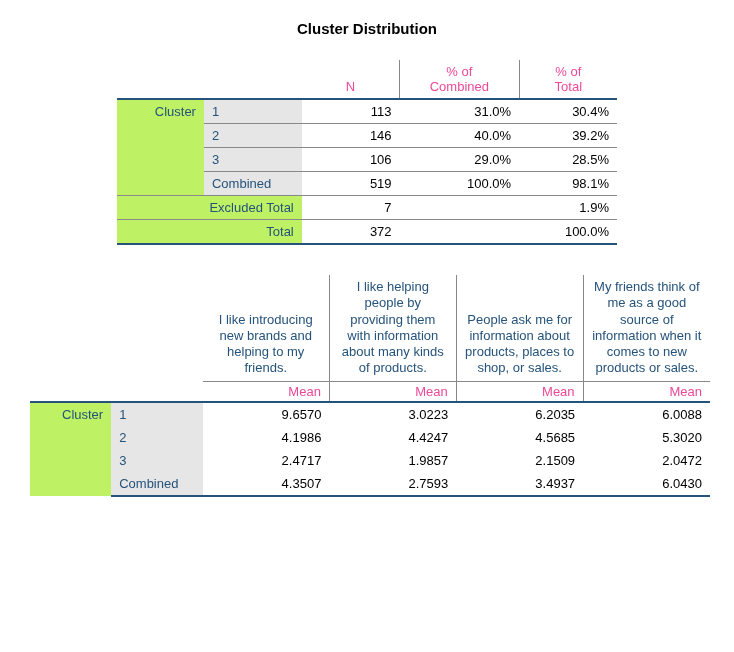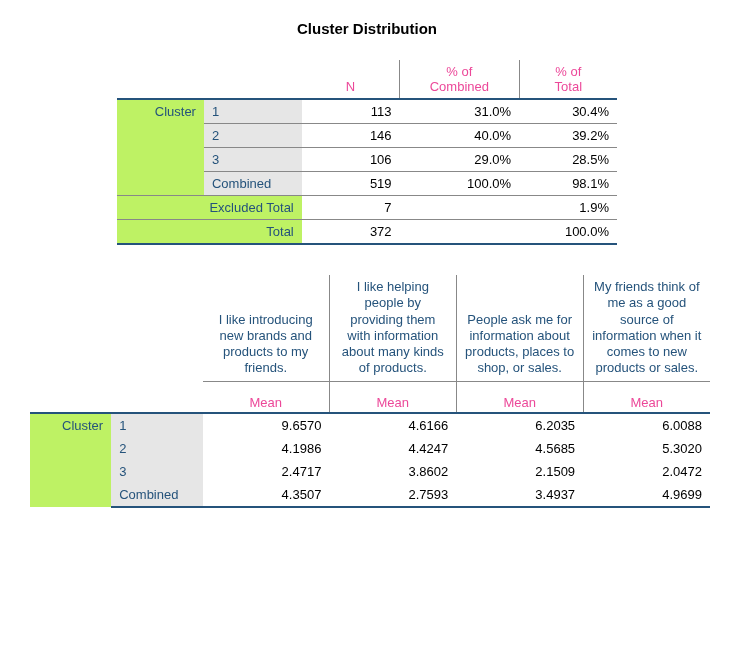--- a/index.html
+++ b/index.html
@@ -69,21 +69,21 @@
   #t2 .c-stub1 { width: 80px; }
   #t2 .c-stub2 { width: 90px; }
   #t2 .c-v { width: 125px; }
   #t2 .var-head {
     white-space: normal;
     vertical-align: bottom;
     line-height: 1.25;
     font-size: 13px;
     text-align: center;
   }
-  #t2 .mean-row td { padding-top: 13px; padding-bottom: 2px; }
+  #t2 .mean-row td { padding-top: 2px; padding-bottom: 2px; text-align: right; }
 </style>
 </head>
 <body>
 
 <div class="title">Cluster Distribution</div>
 
 <table id="t1">
   <colgroup>
     <col class="c-stub1">
       <col class="c-stub2">
@@ -148,56 +148,56 @@
       <col class="c-stub2">
       <col class="c-v">
       <col class="c-v">
       <col class="c-v">
       <col class="c-v">
   </colgroup>
   <tbody>
       <tr>
     <td></td>
         <td></td>
-    <td class="var-head">I like introducing new brands and products to my friends.</td>
+    <td class="var-head">I like introducing new brands and helping to my friends.</td>
     <td class="var-head bl1">I like helping people by providing them with information about many kinds of products.</td>
     <td class="var-head bl1">People ask me for information about products, places to shop, or sales.</td>
     <td class="var-head bl1">My friends think of me as a good source of information when it comes to new products or sales.</td>
   </tr>
   <tr class="mean-row">
     <td></td>
         <td></td>
     <td class="col-head bt1">Mean</td>
     <td class="col-head bt1 bl1">Mean</td>
     <td class="col-head bt1 bl1">Mean</td>
     <td class="col-head bt1 bl1">Mean</td>
   </tr>
   <tr>
     <td class="stub bt2" rowspan="4" style="vertical-align:top">Cluster</td>
     <td class="stub-sub bt2">1</td>
     <td class="num bt2">9.6570</td>
-    <td class="num bt2">4.6166</td>
+    <td class="num bt2">3.0223</td>
     <td class="num bt2">6.2035</td>
     <td class="num bt2">6.0088</td>
   </tr>
   <tr>
     <td class="stub-sub">2</td>
     <td class="num">4.1986</td>
     <td class="num">4.4247</td>
     <td class="num">4.5685</td>
     <td class="num">5.3020</td>
   </tr>
   <tr>
     <td class="stub-sub">3</td>
     <td class="num">2.4717</td>
-    <td class="num">3.8602</td>
+    <td class="num">1.9857</td>
     <td class="num">2.1509</td>
     <td class="num">2.0472</td>
   </tr>
   <tr>
     <td class="stub-sub bb2">Combined</td>
     <td class="num bb2">4.3507</td>
     <td class="num bb2">2.7593</td>
     <td class="num bb2">3.4937</td>
-    <td class="num bb2">4.9699</td>
+    <td class="num bb2">6.0430</td>
   </tr>
 </tbody>
   </table>
 
 </body></html>

